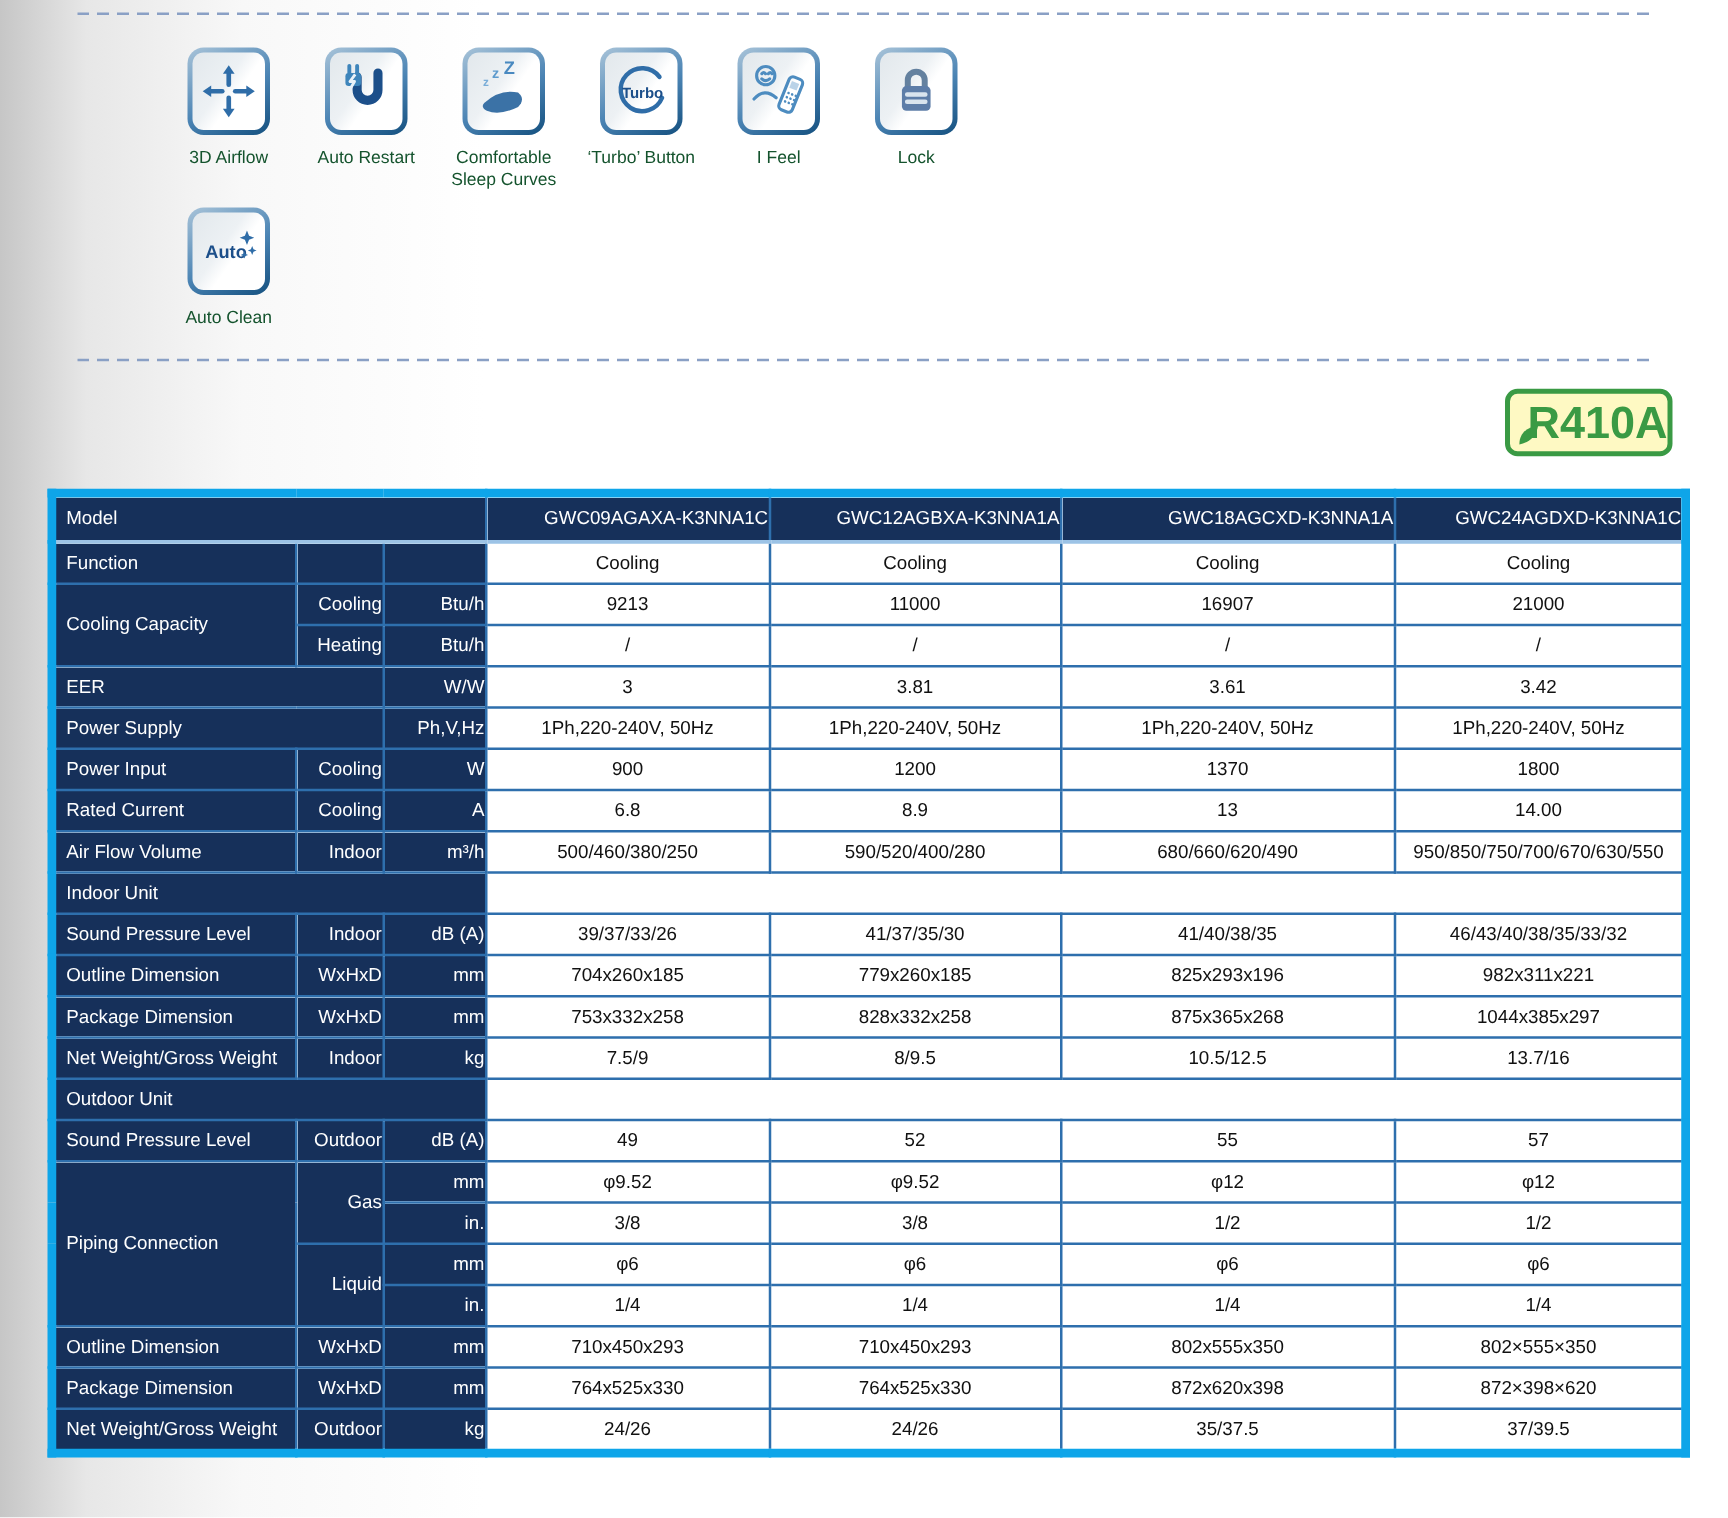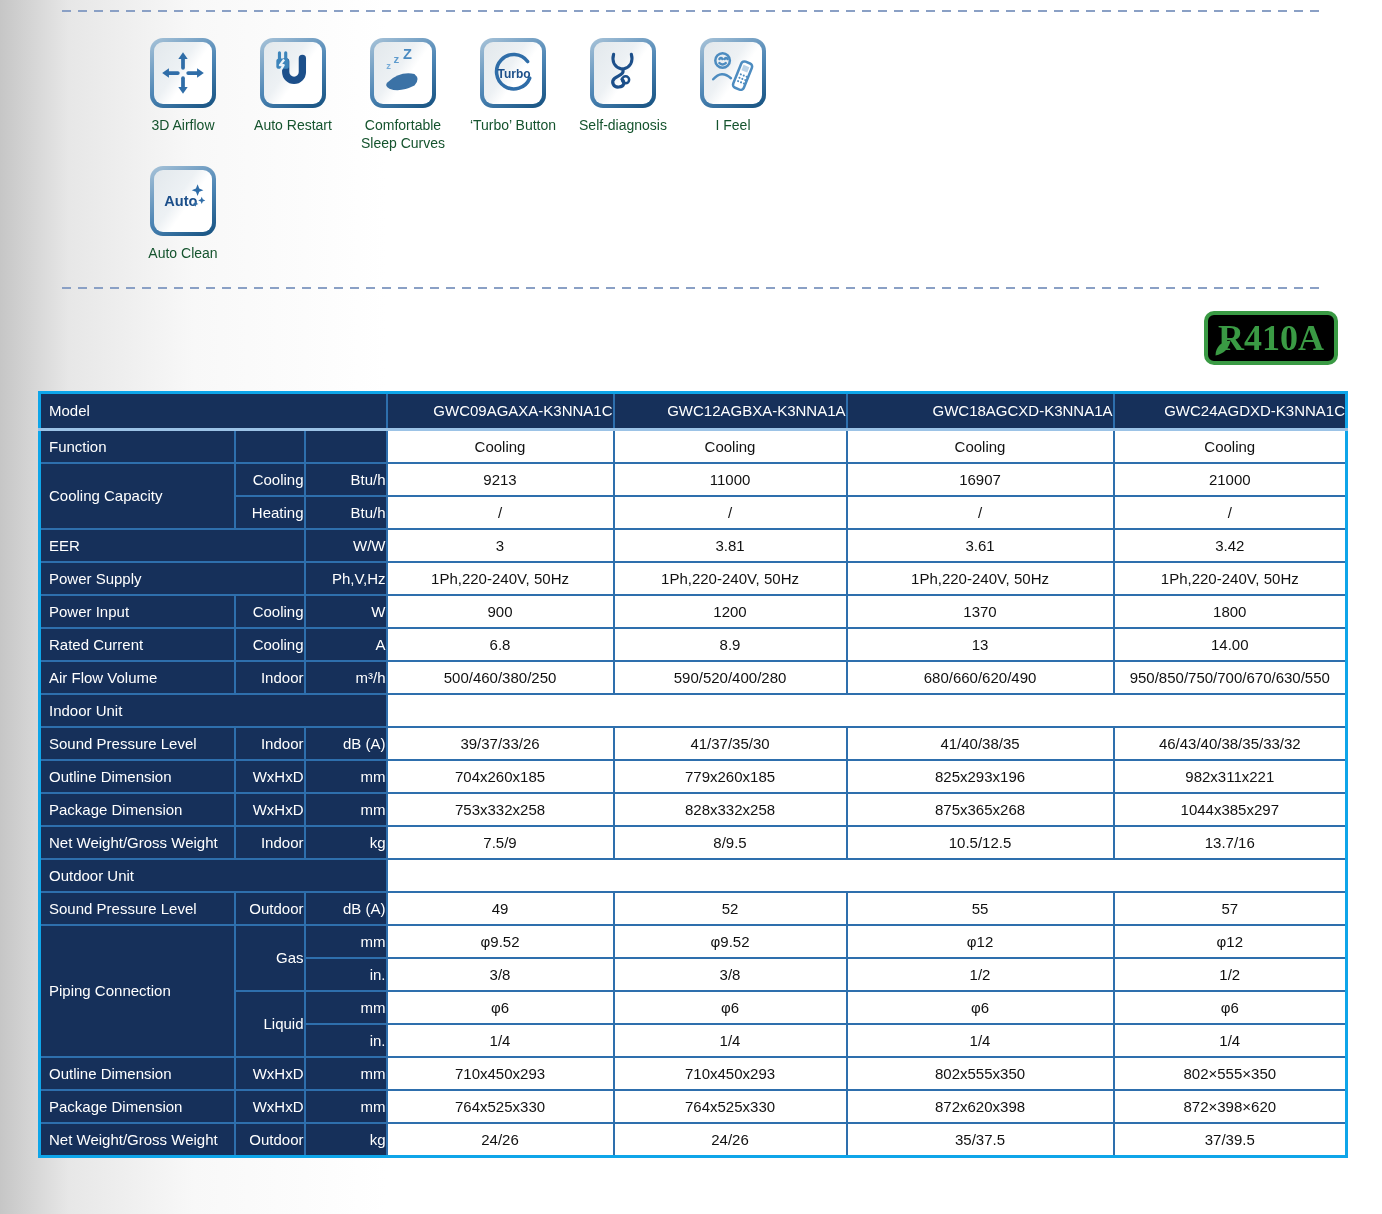--- a/index.html
+++ b/index.html
@@ -30,27 +30,27 @@
     flex:1;border-radius:9px;display:flex;align-items:center;justify-content:center;
     background:linear-gradient(125deg,#e2e8ec 0%,#edf1f4 42%,#ffffff 58%,#ffffff 100%);
   }
   .tile svg{width:50px;height:50px;display:block;}
   .feat-label{
     margin-top:9px;text-align:center;color:#14532d;font-size:14px;line-height:1.25;
   }
   .badge-row{display:flex;justify-content:flex-end;padding-right:44px;margin-top:22px;}
   .r410a{
     position:relative;width:126px;height:46px;border:4px solid #3a9a44;border-radius:10px;
-    display:flex;align-items:center;justify-content:center;background:#000000;font-family:Liberation Serif, serif;
+    display:flex;align-items:center;justify-content:flex-end;background:#fef9c3;
   }
   .r410a-text{color:#3a9a44;font-size:36px;font-weight:700;letter-spacing:0px;position:relative;z-index:1;}
   .r410a .leaf{position:absolute;left:5px;bottom:3px;z-index:0;}
   table.spec{
     border-collapse:collapse;table-layout:fixed;width:1307px;margin:26px 0 0 38px;
-    border:3px solid #0ea5e9;
+    border:7px solid #0ea5e9;
   }
   table.spec td,table.spec th{
     border:2px solid #2e6fad;height:31px;font-size:15px;font-weight:400;
     padding:0;vertical-align:middle;overflow:hidden;white-space:nowrap;
   }
   tr.header th{height:34px;border-bottom:3px solid #9cc3e6;}
   .hd{background:#16305a;color:#ffffff;text-align:right;}
   .lbl{text-align:left;padding-left:8px !important;}
   .val{background:#ffffff;color:#111111;text-align:center;}
   .model-name{font-weight:700;}
@@ -111,35 +111,20 @@
     <div class="feat">
       <div class="tile">
           <div class="tile-inner">
         <svg viewBox="0 0 48 48">
           <path d="M38 13 A16.5 16.5 0 1 0 40 29" fill="none" stroke="#2f6da8" stroke-width="3.4" stroke-linecap="round"></path>
           <text x="25" y="29" font-size="11.5" font-weight="700" fill="#1c4f8a" text-anchor="middle">Turbo</text>
         </svg>
       </div>
         </div>
       <div class="feat-label">‘Turbo’ Button</div>
-    </div>
-    <div class="feat">
-      <div class="tile">
-          <div class="tile-inner">
-        <svg viewBox="0 0 48 48">
-          <g fill="none" stroke="#1c4f8a" stroke-width="3" stroke-linecap="round">
-            <path d="M15 6 C13 13 16 18 22 20"></path>
-            <path d="M32 6 C34 13 31 18 25 20"></path>
-            <path d="M23.5 20 C26 25 20 26 16 29 C12 32.5 15 38 20 37.5 C25.5 37 26 32.5 23 30"></path>
-          </g>
-          <circle cx="26.5" cy="30.5" r="3.4" fill="none" stroke="#1c4f8a" stroke-width="2.4"></circle>
-        </svg>
-      </div>
-        </div>
-      <div class="feat-label">Self-diagnosis</div>
     </div>
     <div class="feat">
       <div class="tile">
           <div class="tile-inner">
         <svg viewBox="0 0 48 48">
           <g fill="none" stroke="#4d8cc0" stroke-width="2.4" stroke-linecap="round">
             <circle cx="14" cy="12" r="7"></circle>
             <path d="M11 10.5 q1.4 -1.8 2.8 0 M16 10.5 q1.4 -1.8 2.8 0"></path>
             <path d="M11 14.5 q3 2.6 6 0"></path>
             <path d="M5 30 q8 -9 17 -1"></path>
@@ -157,20 +142,32 @@
               <circle cx="31" cy="33" r="1"></circle>
                   <circle cx="34" cy="33" r="1"></circle>
                   <circle cx="37" cy="33" r="1"></circle>
             </g>
           </g>
         </svg>
       </div>
         </div>
       <div class="feat-label">I Feel</div>
     </div>
+    <div class="feat">
+      <div class="tile">
+          <div class="tile-inner">
+        <svg viewBox="0 0 48 48">
+          <path d="M17.5 21 v-5.5 a6.5 6.5 0 0 1 13 0 V21" fill="none" stroke="#64819f" stroke-width="4.6"></path>
+          <rect x="13" y="20" width="22" height="19" rx="3.5" fill="#5d7da8"></rect>
+          <path d="M17 26.5 h14 M17 32 h14" stroke="#d9e4ee" stroke-width="3.4" stroke-linecap="round"></path>
+        </svg>
+      </div>
+        </div>
+      <div class="feat-label">Lock</div>
+    </div>
   </div>
 
   <div class="feat-row second">
     <div class="feat">
       <div class="tile">
           <div class="tile-inner">
         <svg viewBox="0 0 48 48">
           <text x="6" y="29" font-size="14" font-weight="700" fill="#1c4f8a">Auto</text>
           <g fill="#2f6da8">
             <path d="M38 8 l1.6 4 4 1.6 -4 1.6 -1.6 4 -1.6 -4 -4 -1.6 4 -1.6 Z"></path>

